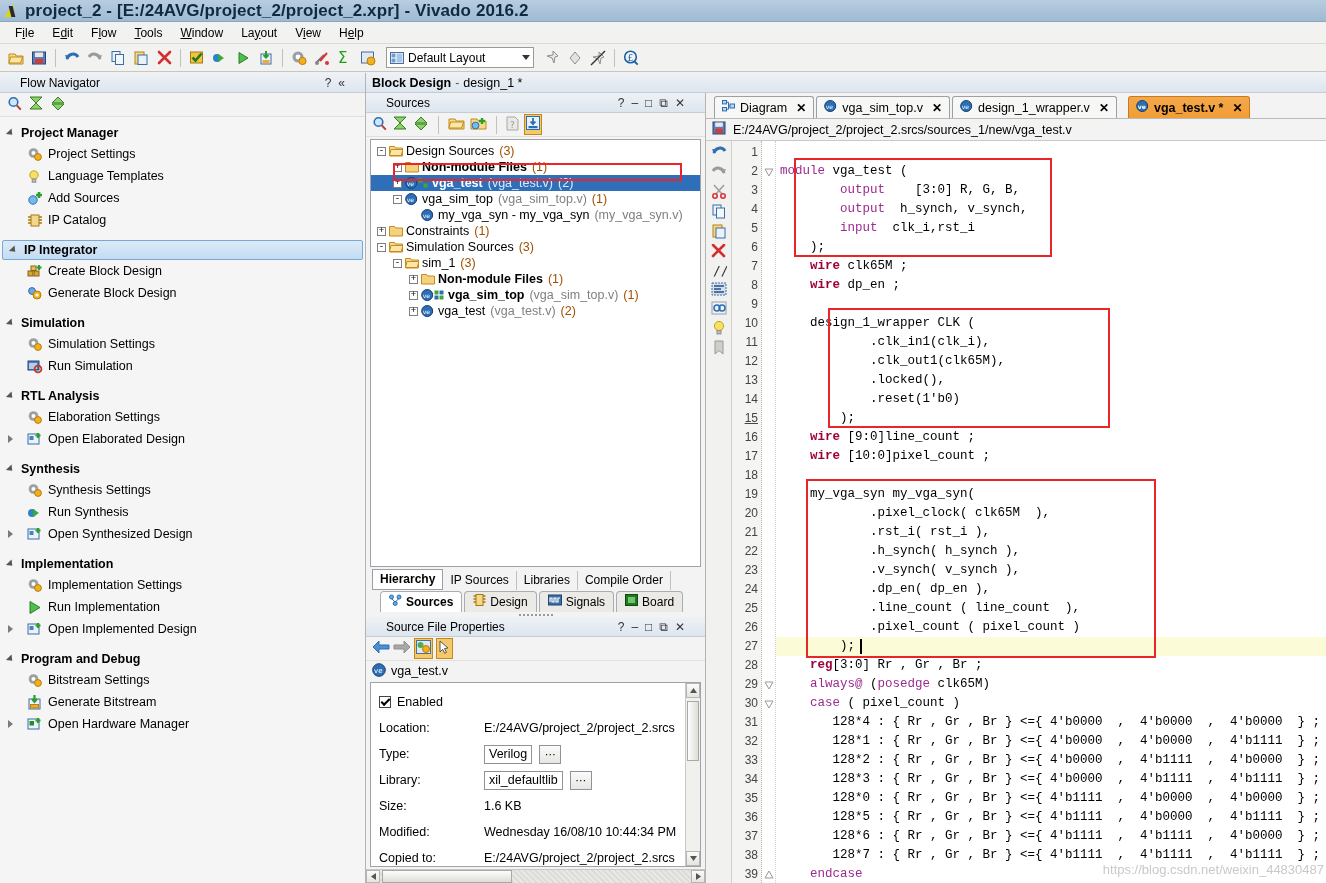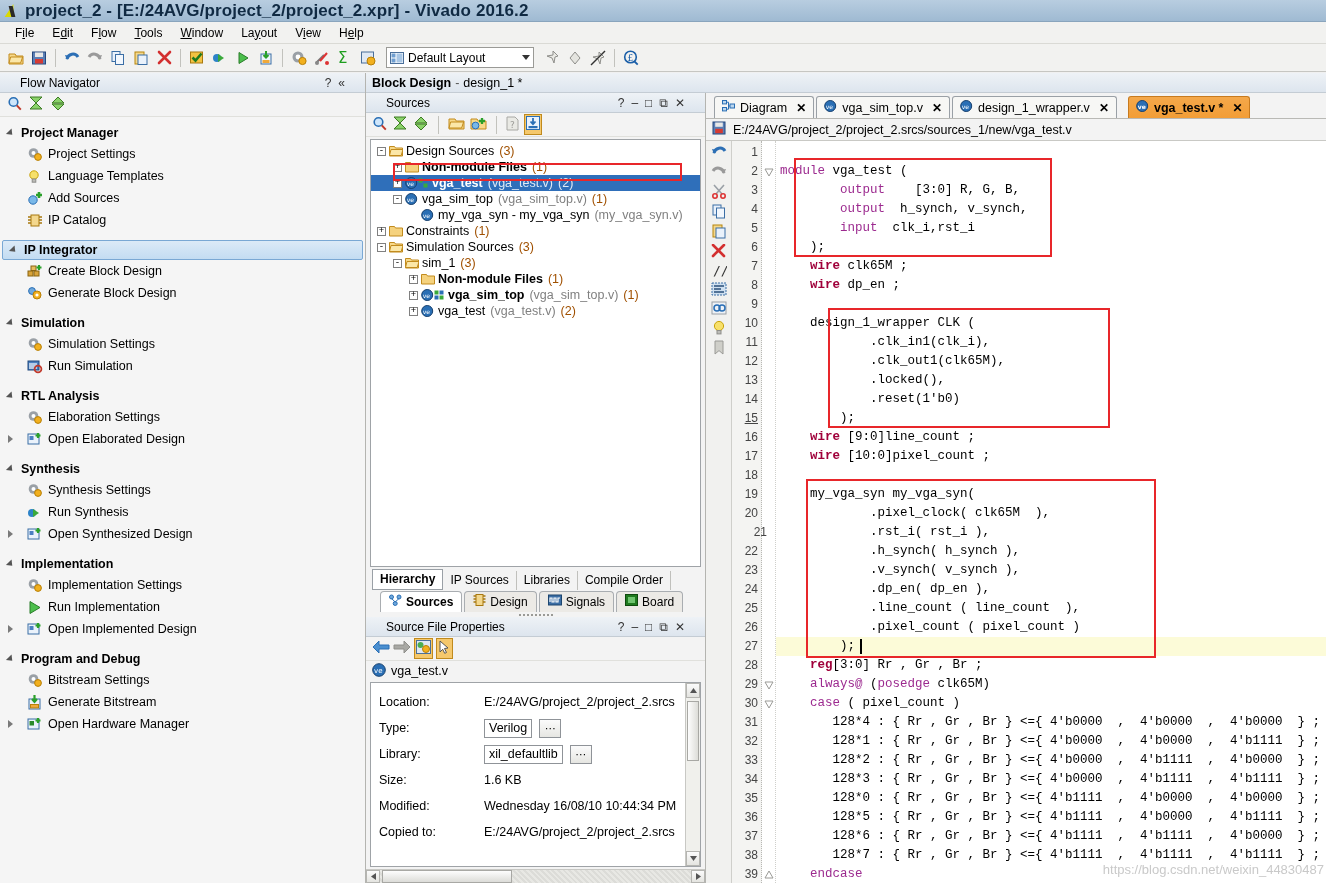--- a/index.html
+++ b/index.html
@@ -855,20 +855,24 @@
             <span>
               <svg width="14" height="14" viewBox="0 0 14 14">
                   <circle cx="7" cy="7" r="6.3" fill="#2a6fb5" stroke="#17406e"></circle>
                   <text x="2" y="10" font-size="7" fill="#fff" font-family="DejaVu Sans">ve</text>
                 </svg>
             </span>
             <span>vga_test.v</span>
           </div>
           <div class="sfp-body">
             <div class="sfp-inner" id="sfp-inner">
+                <div class="sfp-row">
+                  <span class="chk"></span>
+                  <span>Enabled</span>
+                </div>
                 <div class="sfp-row">
                   <span class="sfp-lbl">Location:</span>
                   <span class="sfp-val">E:/24AVG/project_2/project_2.srcs</span>
                 </div>
                 <div class="sfp-row">
                   <span class="sfp-lbl">Type:</span>
                   <span class="sfp-input">Verilog</span>
                   <span class="dots-btn">⋯</span>
                 </div>
                 <div class="sfp-row">
@@ -1072,21 +1076,21 @@
               <div class="ln" style="top: 287px; left: 0px; width: 26px;">16</div>
               <div class="cl" style="top: 287px;">&nbsp;&nbsp;&nbsp;&nbsp;<span class="kwr">wire</span>&nbsp;[9:0]line_count&nbsp;;</div>
               <div class="ln" style="top: 306px; left: 0px; width: 26px;">17</div>
               <div class="cl" style="top: 306px;">&nbsp;&nbsp;&nbsp;&nbsp;<span class="kwr">wire</span>&nbsp;[10:0]pixel_count&nbsp;;</div>
               <div class="ln" style="top: 325px; left: 0px; width: 26px;">18</div>
               <div class="cl" style="top: 325px;"></div>
               <div class="ln" style="top: 344px; left: 0px; width: 26px;">19</div>
               <div class="cl" style="top: 344px;">&nbsp;&nbsp;&nbsp;&nbsp;my_vga_syn&nbsp;my_vga_syn(</div>
               <div class="ln" style="top: 363px; left: 0px; width: 26px;">20</div>
               <div class="cl" style="top: 363px;">&nbsp;&nbsp;&nbsp;&nbsp;&nbsp;&nbsp;&nbsp;&nbsp;&nbsp;&nbsp;&nbsp;&nbsp;.pixel_clock(&nbsp;clk65M&nbsp;&nbsp;),</div>
-              <div class="ln" style="top: 382px; left: 9px; width: 26px;">21</div>
+              <div class="ln" style="top: 382px; left: 0px; width: 26px;">21</div>
               <div class="cl" style="top: 382px;">&nbsp;&nbsp;&nbsp;&nbsp;&nbsp;&nbsp;&nbsp;&nbsp;&nbsp;&nbsp;&nbsp;&nbsp;.rst_i(&nbsp;rst_i&nbsp;),</div>
               <div class="ln" style="top: 401px; left: 0px; width: 26px;">22</div>
               <div class="cl" style="top: 401px;">&nbsp;&nbsp;&nbsp;&nbsp;&nbsp;&nbsp;&nbsp;&nbsp;&nbsp;&nbsp;&nbsp;&nbsp;.h_synch(&nbsp;h_synch&nbsp;),</div>
               <div class="ln" style="top: 420px; left: 0px; width: 26px;">23</div>
               <div class="cl" style="top: 420px;">&nbsp;&nbsp;&nbsp;&nbsp;&nbsp;&nbsp;&nbsp;&nbsp;&nbsp;&nbsp;&nbsp;&nbsp;.v_synch(&nbsp;v_synch&nbsp;),</div>
               <div class="ln" style="top: 439px; left: 0px; width: 26px;">24</div>
               <div class="cl" style="top: 439px;">&nbsp;&nbsp;&nbsp;&nbsp;&nbsp;&nbsp;&nbsp;&nbsp;&nbsp;&nbsp;&nbsp;&nbsp;.dp_en(&nbsp;dp_en&nbsp;),</div>
               <div class="ln" style="top: 458px; left: 0px; width: 26px;">25</div>
               <div class="cl" style="top: 458px;">&nbsp;&nbsp;&nbsp;&nbsp;&nbsp;&nbsp;&nbsp;&nbsp;&nbsp;&nbsp;&nbsp;&nbsp;.line_count&nbsp;(&nbsp;line_count&nbsp;&nbsp;),</div>
               <div class="ln" style="top: 477px; left: 0px; width: 26px;">26</div>

